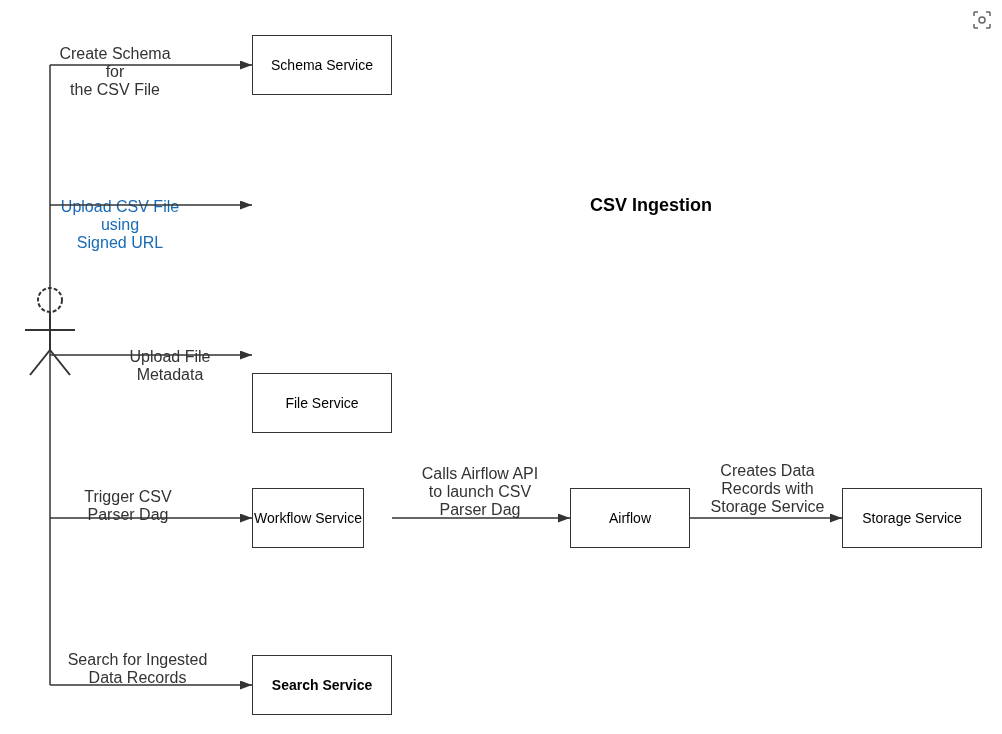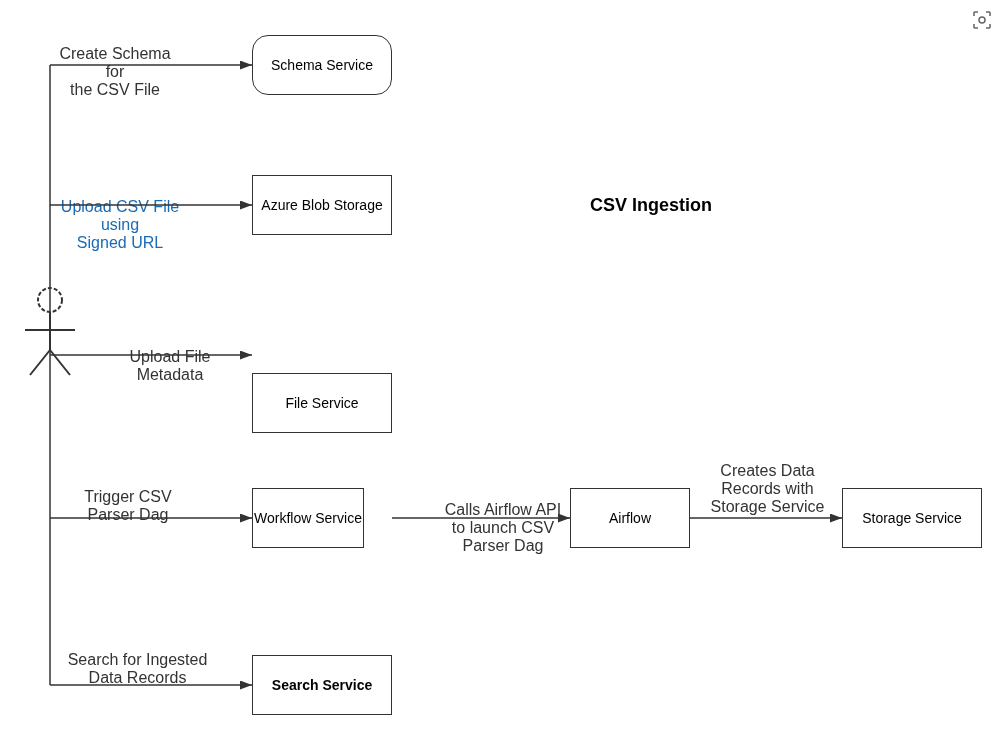--- a/index.html
+++ b/index.html
@@ -84,23 +84,22 @@
       <path d="M4 4h4M4 4v4"></path>
       <path d="M20 4h-4M20 4v4"></path>
       <path d="M4 20h4M4 20v-4"></path>
       <path d="M20 20h-4M20 20v-4"></path>
       <circle cx="12" cy="12" r="3"></circle>
     </svg>
   </div>
 
   <div class="diagram-title" style="left: 590px; top: 195px;">CSV Ingestion</div>
 
-  <div class="service-box" style="left: 252px; top: 35px; width: 140px; height: 60px; border-radius: 16px;">Schema Service</div>
+  <div class="service-box" style="left: 252px; top: 35px; width: 140px; height: 60px;">Schema Service</div>
 
-  <div class="service-box" style="left: 252px; top: 175px; width: 140px; height: 60px;">Azure Blob Storage</div>
 
   <div class="service-box" style="left: 252px; top: 325px; width: 140px; height: 60px; margin-top: 48px;">File Service</div>
 
   <div class="service-box" style="left: 252px; top: 488px; width: 112px; height: 60px;">Workflow Service</div>
 
   <div class="service-box" style="left: 570px; top: 488px; width: 120px; height: 60px;">Airflow</div>
 
   <div class="service-box" style="left: 842px; top: 488px; width: 140px; height: 60px;">Storage Service</div>
 
   <div class="service-box" style="left: 252px; top: 655px; width: 140px; height: 60px; font-weight: bold;">Search Service</div>
@@ -114,21 +113,21 @@
   </div>
 
   <div class="label" style="left: 100px; top: 348px; width: 140px;">
     Upload File Metadata
   </div>
 
   <div class="label" style="left: 68px; top: 488px; width: 120px;">
     Trigger CSV<br>Parser Dag
   </div>
 
-  <div class="label" style="left: 428px; top: 465px; width: 150px; margin-top: 36px;">
+  <div class="label" style="left: 405px; top: 465px; width: 150px;">
     Calls Airflow API<br>to launch CSV<br>Parser Dag
   </div>
 
   <div class="label" style="left: 700px; top: 462px; width: 135px;">
     Creates Data<br>Records with<br>Storage Service
   </div>
 
   <div class="label" style="left: 60px; top: 651px; width: 155px;">
     Search for Ingested<br>Data Records
   </div>

